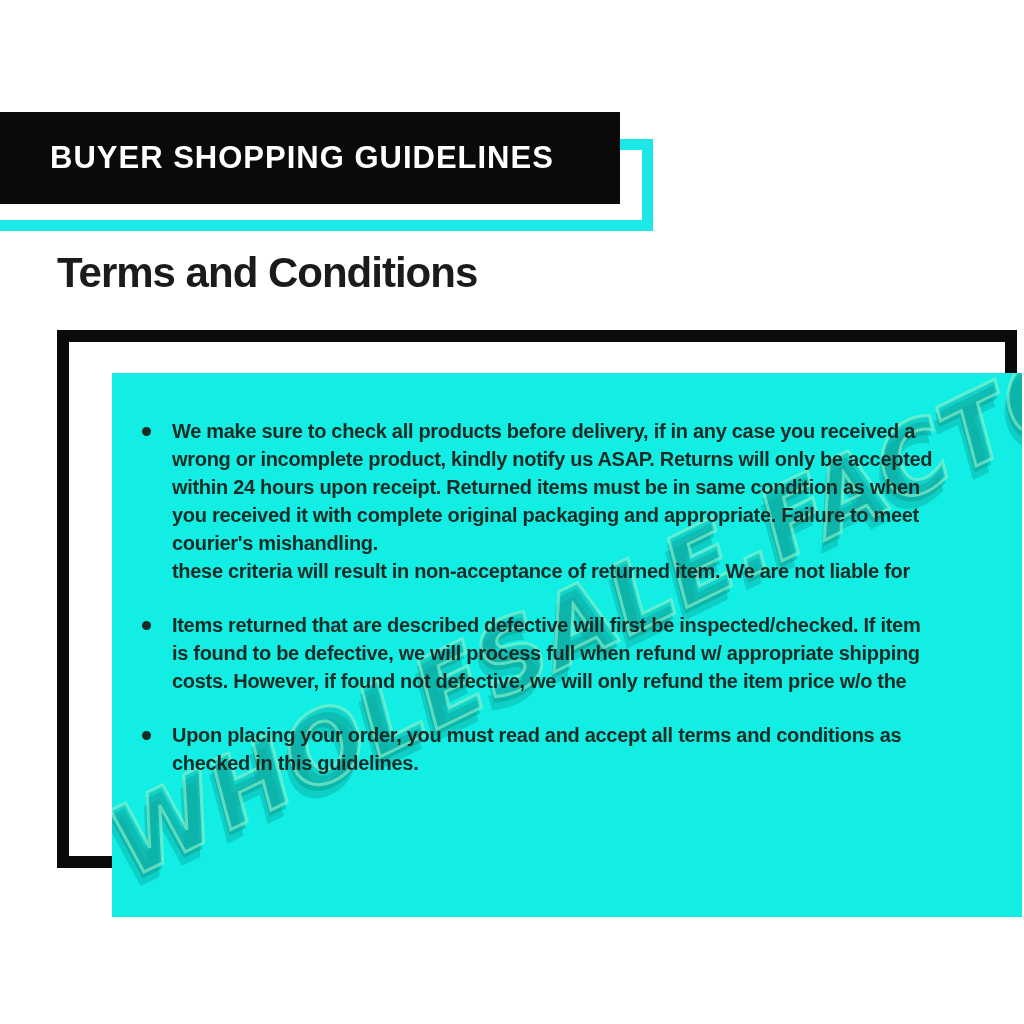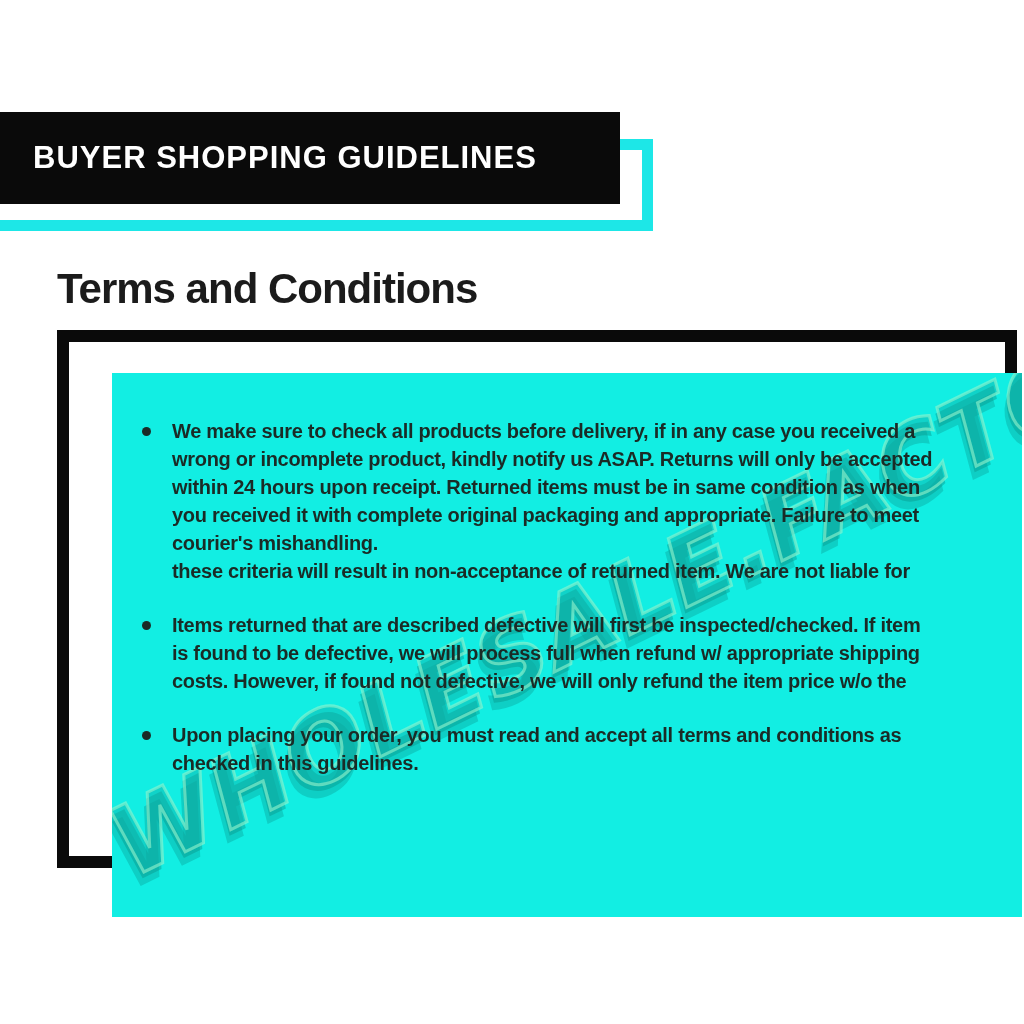--- a/index.html
+++ b/index.html
@@ -25,34 +25,34 @@
     border:11px solid var(--cyan_frame);
     z-index:1;
   }
   .banner{
     position:absolute;
     left:0; top:112px;
     width:620px; height:92px;
     background:var(--ink_black);
     display:flex;
     align-items:center;
-    padding-left:33px;
+    padding-left:50px;
     z-index:2;
   }
   .banner-title{
     color:var(--banner_text);
     font-size:31px;
     font-weight:bold;
     letter-spacing:1px;
     white-space:nowrap;
   }
   
   .page-title{
     position:absolute;
-    left:57px; top:264px;
+    left:57px; top:248px;
     font-size:42px;
     line-height:50px;
     font-weight:bold;
     letter-spacing:-1px;
     color:#1B1B1B;
     z-index:2;
     white-space:nowrap;
   }
   
   .outline-frame{

